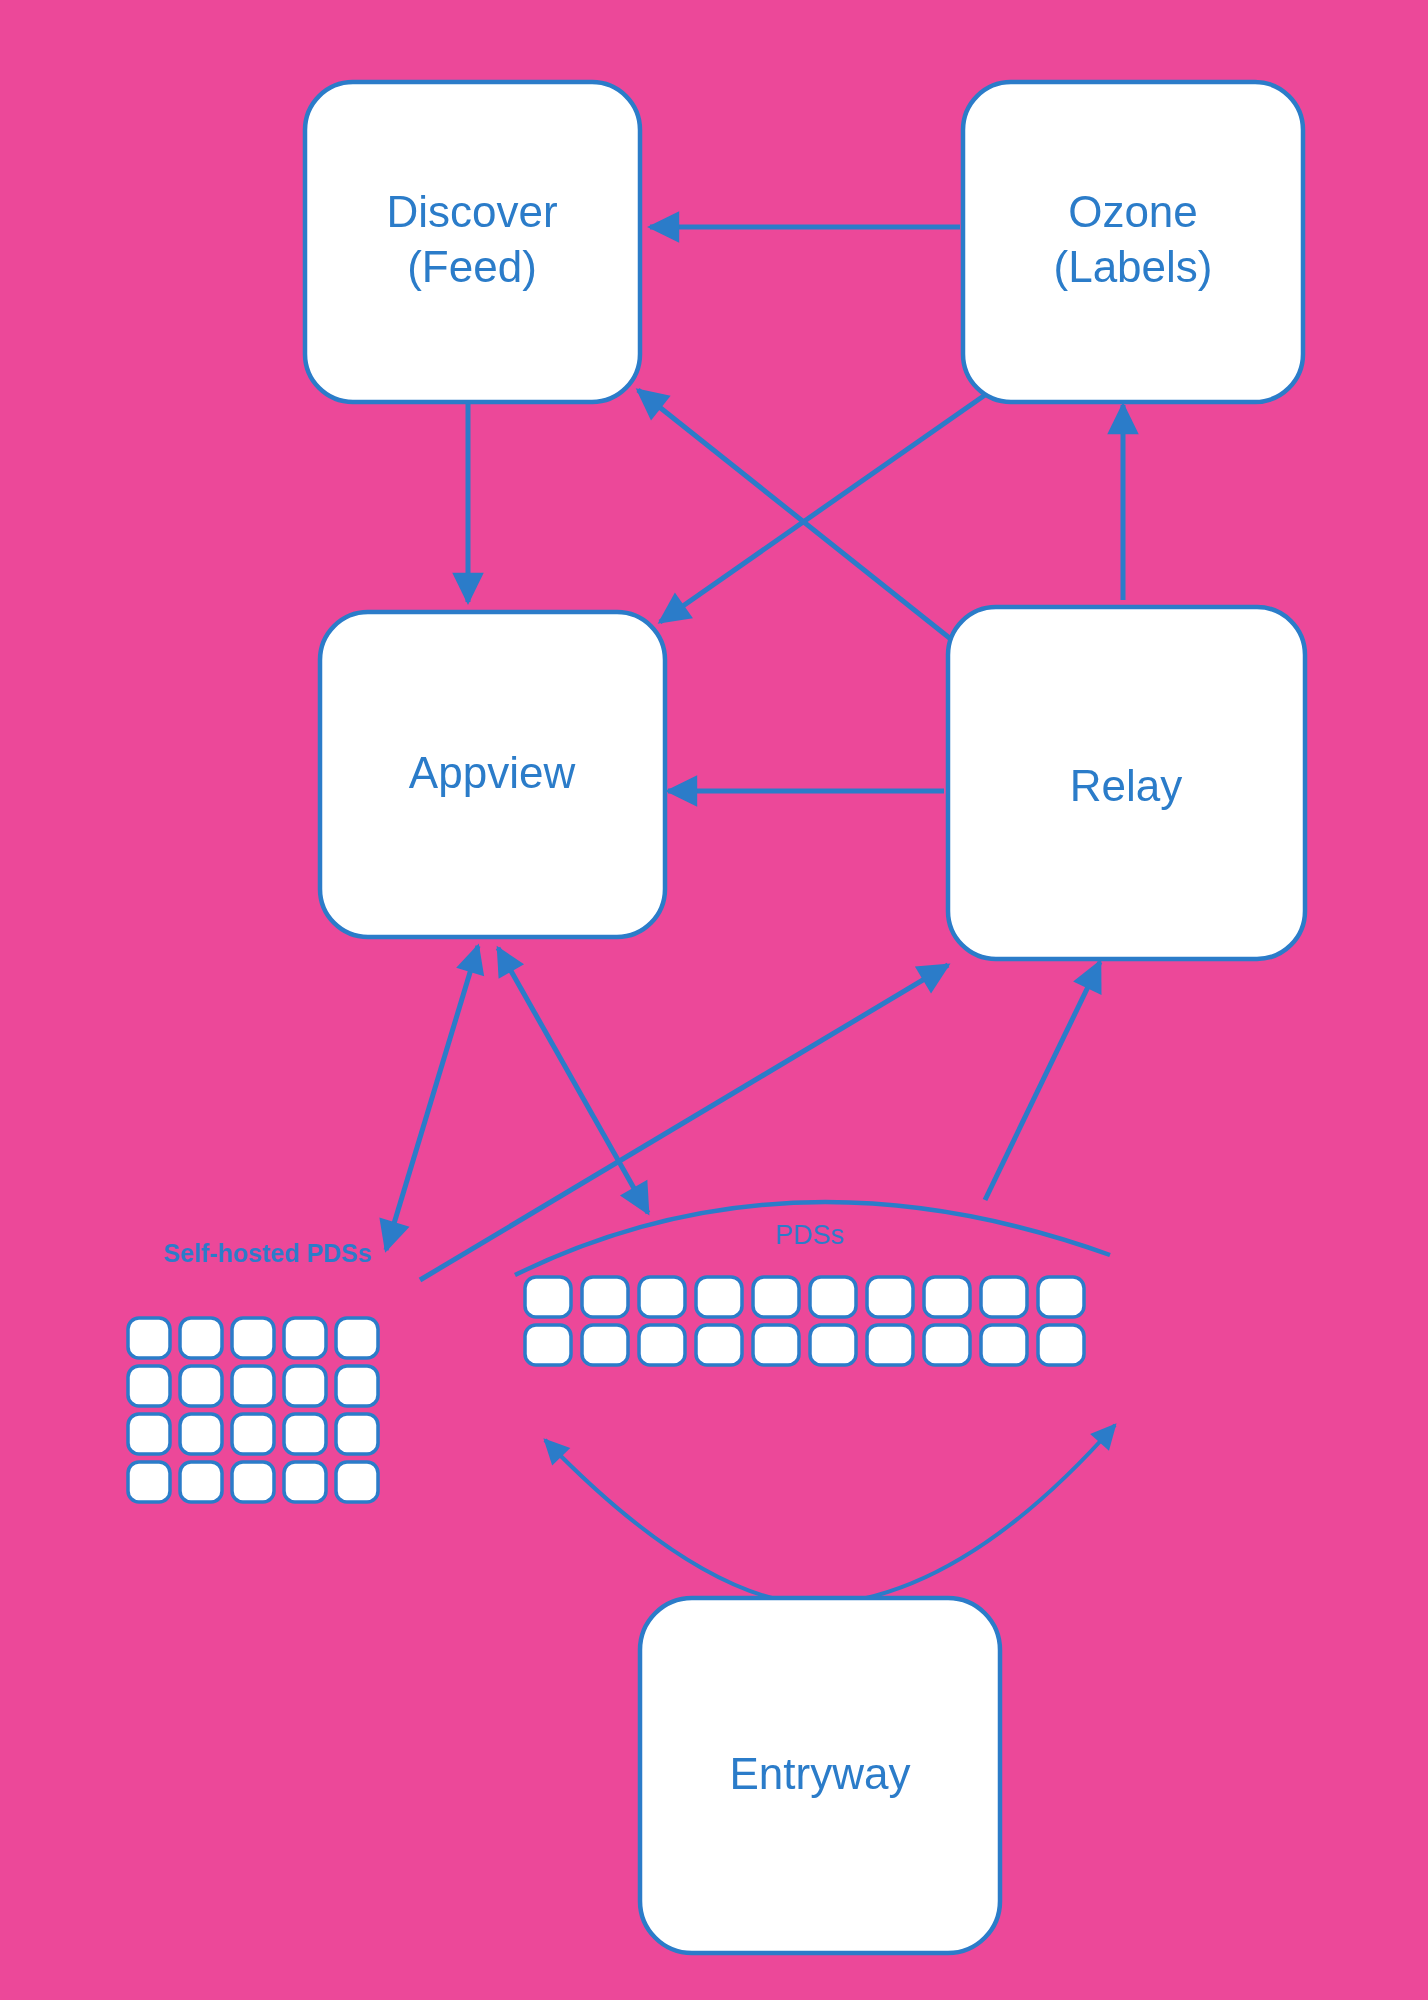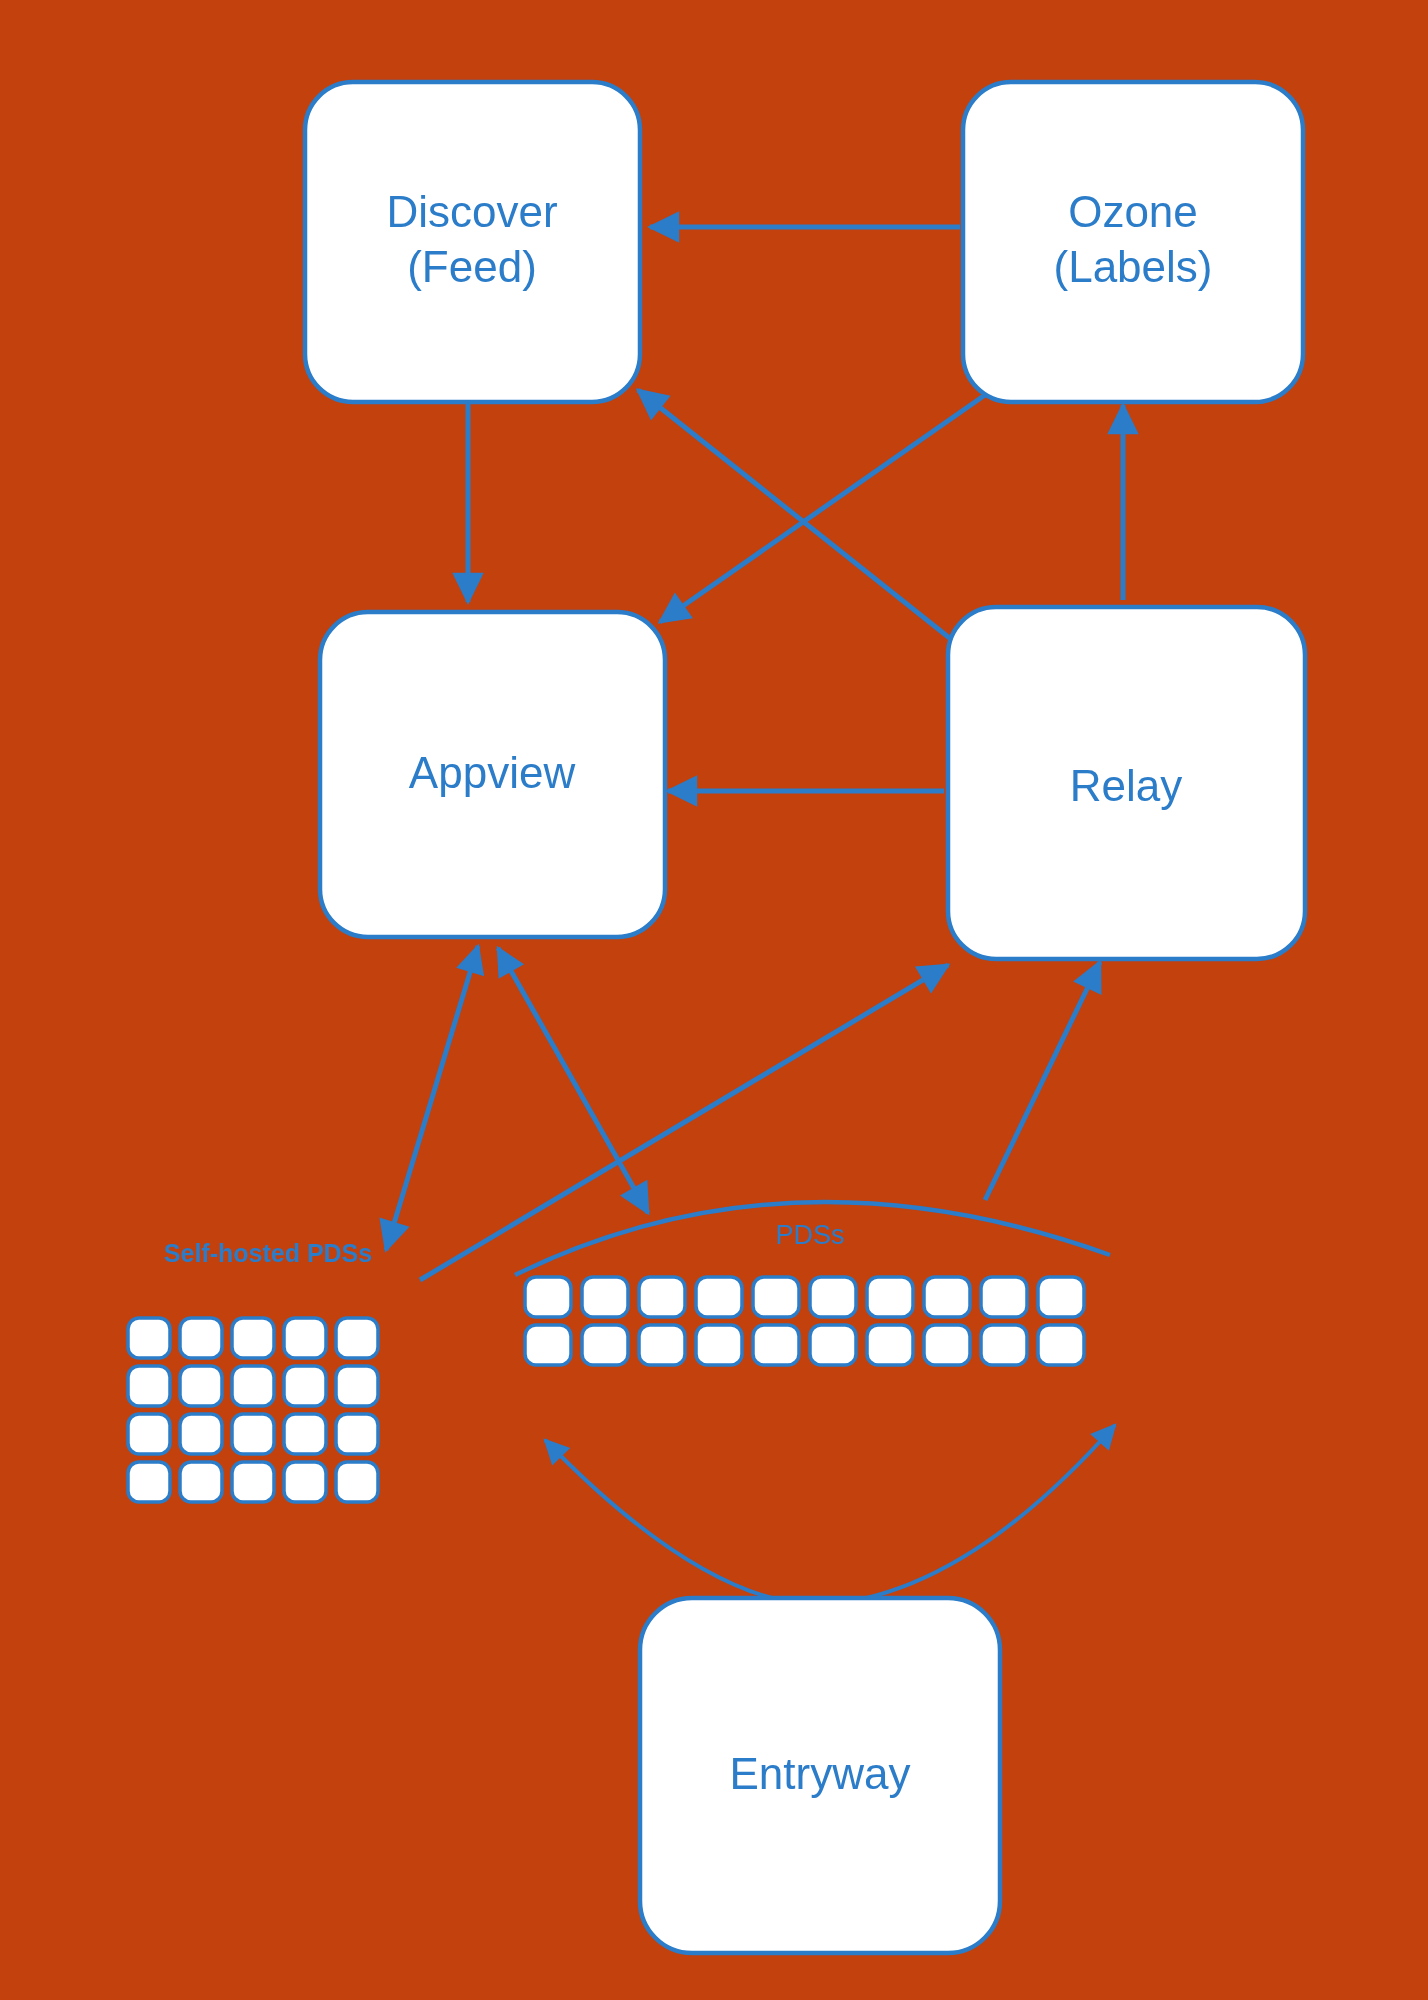--- a/index.html
+++ b/index.html
@@ -4,21 +4,21 @@
 <style>
   html, body {
     margin: 0;
     padding: 0;
     background: #ffffff;
   }
   #stage {
     position: relative;
     width: 1428px;
     height: 2000px;
-    background: #c2410c;
+    background: #ec4899;
     overflow: hidden;
     font-family: "Liberation Sans", sans-serif;
   }
   #diagram-svg {
     position: absolute;
     left: 0;
     top: 0;
     width: 1428px;
     height: 2000px;
   }

